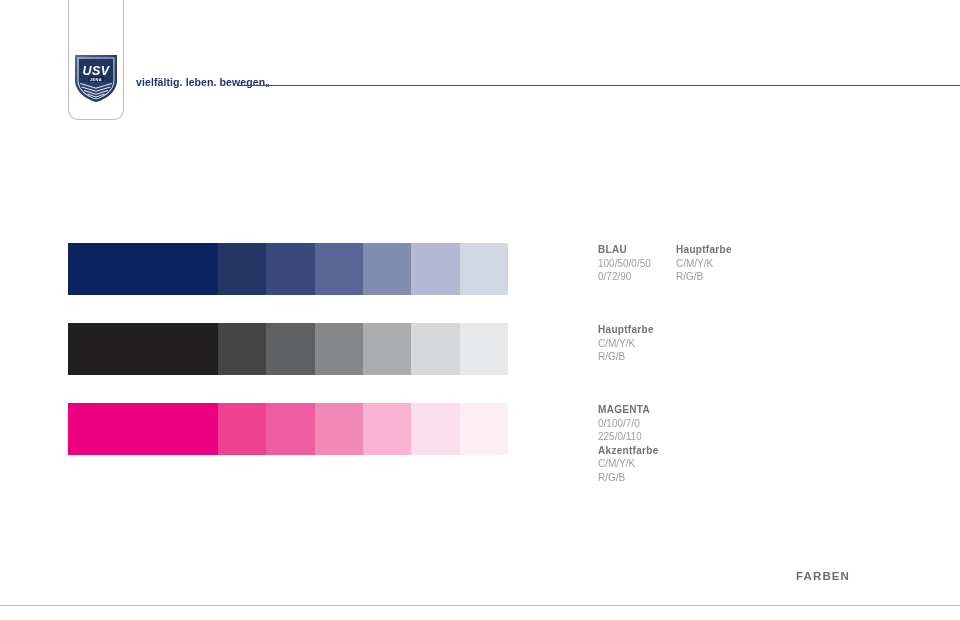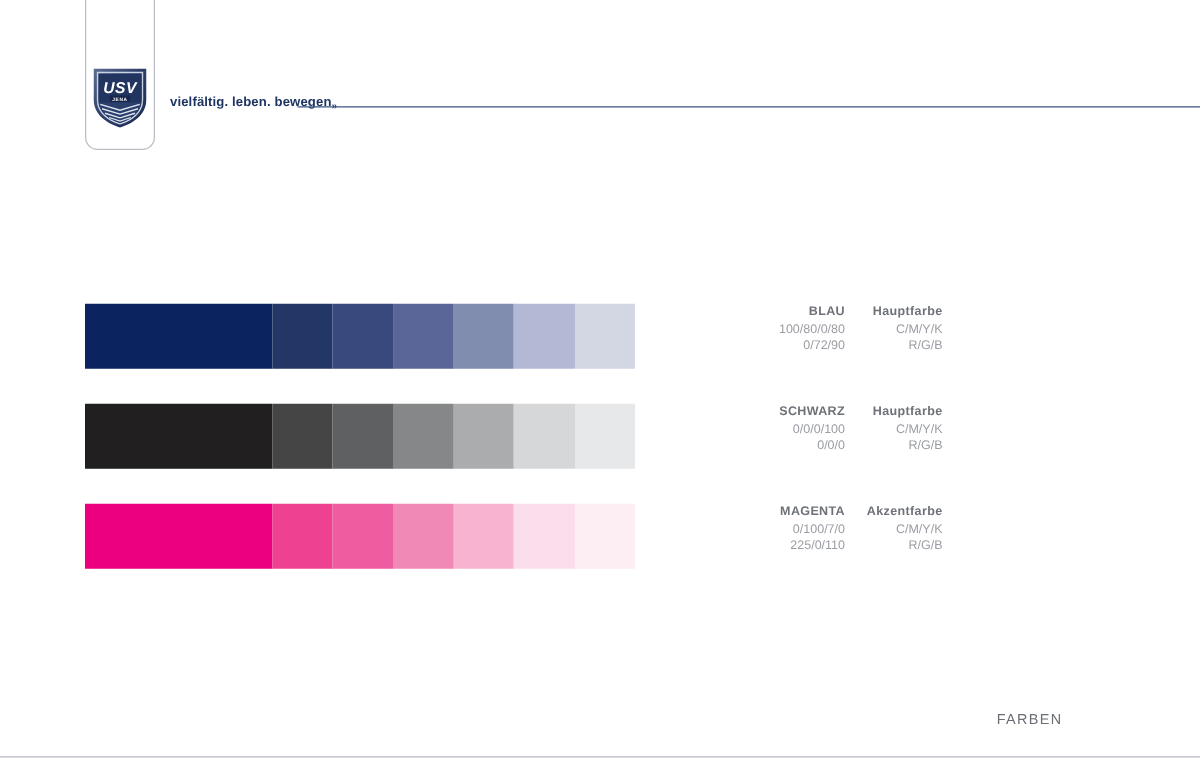--- a/index.html
+++ b/index.html
@@ -46,32 +46,32 @@
   .palette .sw { height: 100%; }
   .palette .sw.major { flex: 0 0 150px; }
   .palette .sw.minor { flex: 0 0 48.33px; }
 
   .row-blue    { top: 243px; }
   .row-schwarz { top: 323px; }
   .row-magenta { top: 403px; }
 
   
   .info { position: absolute; display: flex; color: #8d9096; font-size: 10px; line-height: 13.5px; }
-  .info .col { width: 78px; text-align: right; }
+  .info .col { width: 78px; }
   .info .col .ttl { font-weight: bold; color: #6e7278; letter-spacing: .3px; }
   .info .col .ln  { color: #9a9da3; }
 
   .info-blue    { left: 598px; top: 243px; }
   .info-schwarz { left: 598px; top: 323px; }
-  .info-magenta { left: 598px; top: 403px; }
+  .info-magenta { left: 598px; top: 403px; flex-direction: column; }
 
   
   .footer-title {
     position: absolute; right: 110px; top: 570px;
-    font-size: 11.5px; font-weight: normal; letter-spacing: 1.1px;
+    font-size: 11.5px; font-weight: bold; letter-spacing: 1.1px;
     color: #6b6e74;
   }
   .footer-rule {
     position: absolute; left: 0px; top: 605px;
     width: 960px; height: 1px; background: #b5b9c2;
   }
 </style>
 </head>
 <body>
 
@@ -125,45 +125,40 @@
     <div class="sw minor" style="background: rgb(35, 55, 103);"></div>
     <div class="sw minor" style="background: rgb(57, 72, 125);"></div>
     <div class="sw minor" style="background: rgb(90, 102, 151);"></div>
     <div class="sw minor" style="background: rgb(129, 141, 174);"></div>
     <div class="sw minor" style="background: rgb(179, 185, 212);"></div>
     <div class="sw minor" style="background: rgb(211, 214, 227);"></div>
   </div>
   <div class="info info-blue">
     <div class="col">
       <div class="ttl">BLAU</div>
-      <div class="ln">100/80/0/80</div>
+      <div class="ln">100/50/0/50</div>
       <div class="ln">0/72/90</div>
     </div>
     <div class="col">
       <div class="ttl">Hauptfarbe</div>
       <div class="ln">C/M/Y/K</div>
       <div class="ln">R/G/B</div>
     </div>
   </div>
 
   <div class="palette row-schwarz">
     <div class="sw major" style="background: rgb(33, 31, 31);"></div>
     <div class="sw minor" style="background: rgb(69, 69, 70);"></div>
     <div class="sw minor" style="background: rgb(95, 96, 98);"></div>
     <div class="sw minor" style="background: rgb(133, 135, 137);"></div>
     <div class="sw minor" style="background: rgb(170, 172, 174);"></div>
     <div class="sw minor" style="background: rgb(213, 215, 217);"></div>
     <div class="sw minor" style="background: rgb(230, 232, 233);"></div>
   </div>
   <div class="info info-schwarz">
-    <div class="col">
-      <div class="ttl">SCHWARZ</div>
-      <div class="ln">0/0/0/100</div>
-      <div class="ln">0/0/0</div>
-    </div>
     <div class="col">
       <div class="ttl">Hauptfarbe</div>
       <div class="ln">C/M/Y/K</div>
       <div class="ln">R/G/B</div>
     </div>
   </div>
 
   <div class="palette row-magenta">
     <div class="sw major" style="background: rgb(236, 0, 128);"></div>
     <div class="sw minor" style="background: rgb(239, 65, 146);"></div>

